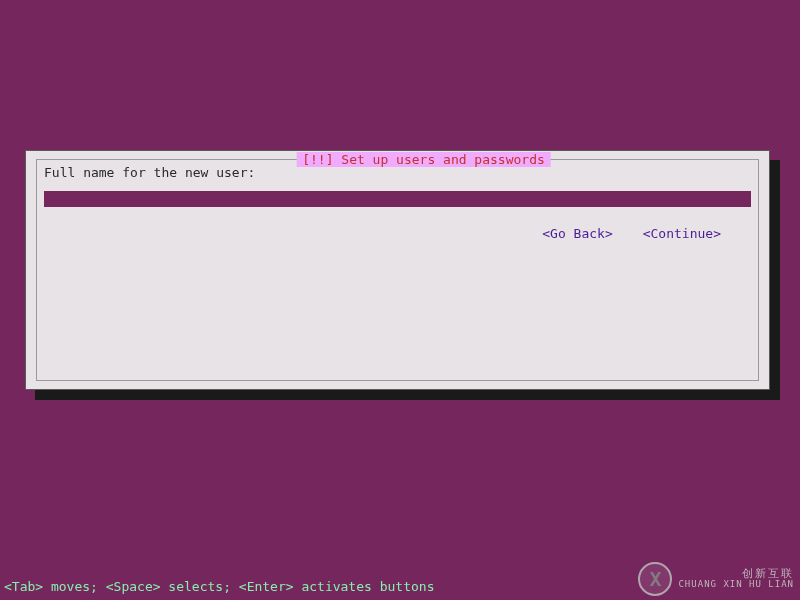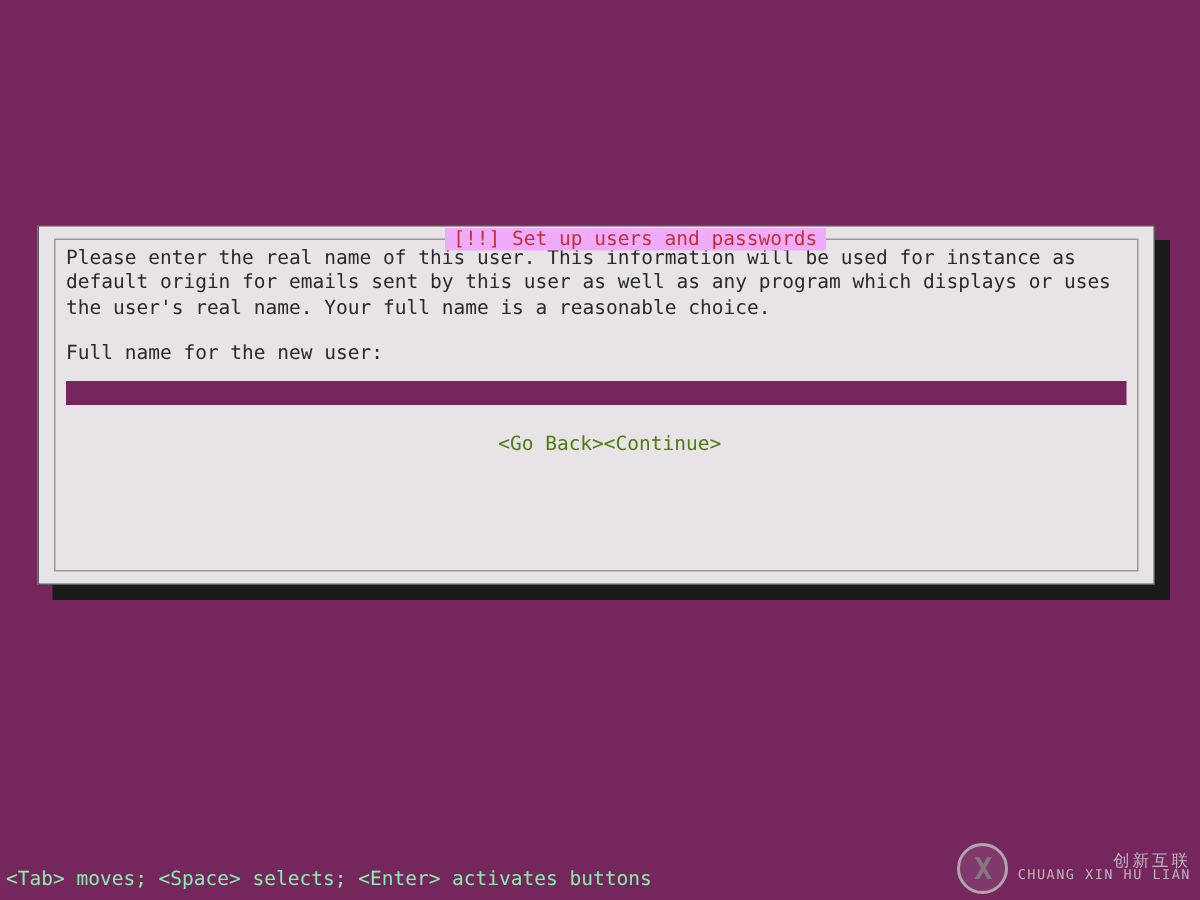--- a/index.html
+++ b/index.html
@@ -68,23 +68,24 @@
     }
     .underline-row {
       color: #4a4a4a;
       letter-spacing: -1px;
       margin-top: -3px;
       white-space: nowrap;
       overflow: hidden;
     }
     .button-row {
       display: flex;
-      justify-content: center;
+      justify-content: flex-end;
       padding: 18px 30px 0 48px;
-      color: #4d7c0f;
+      color: #4c1d95;
+      gap: 30px;
     }
     .btn { cursor: pointer; }
     .footer-hint {
       position: absolute;
       left: 4px;
       bottom: 6px;
       color: #86efac;
       font-size: 13px;
     }
     .watermark {
@@ -122,21 +123,20 @@
 
 <div class="dialog-shadow"></div>
 
 <div class="dialog">
   <div class="dialog-inner-border">
     <div class="title-wrap">
       <span>[!!] Set up users and passwords</span>
     </div>
   </div>
   <div class="content">
-    <div class="para">Please enter the real name of this user. This information will be used for instance as default origin for emails sent by this user as well as any program which displays or uses the user's real name. Your full name is a reasonable choice.</div>
     <div class="label-line">Full name for the new user:</div>
     <input class="input-field" type="text" value="" style="">
     <div class="button-row">
       <span class="btn">&lt;Go Back&gt;</span>
       <span class="btn">&lt;Continue&gt;</span>
     </div>
   </div>
 </div>
 
 <div class="footer-hint">&lt;Tab&gt; moves; &lt;Space&gt; selects; &lt;Enter&gt; activates buttons</div>

